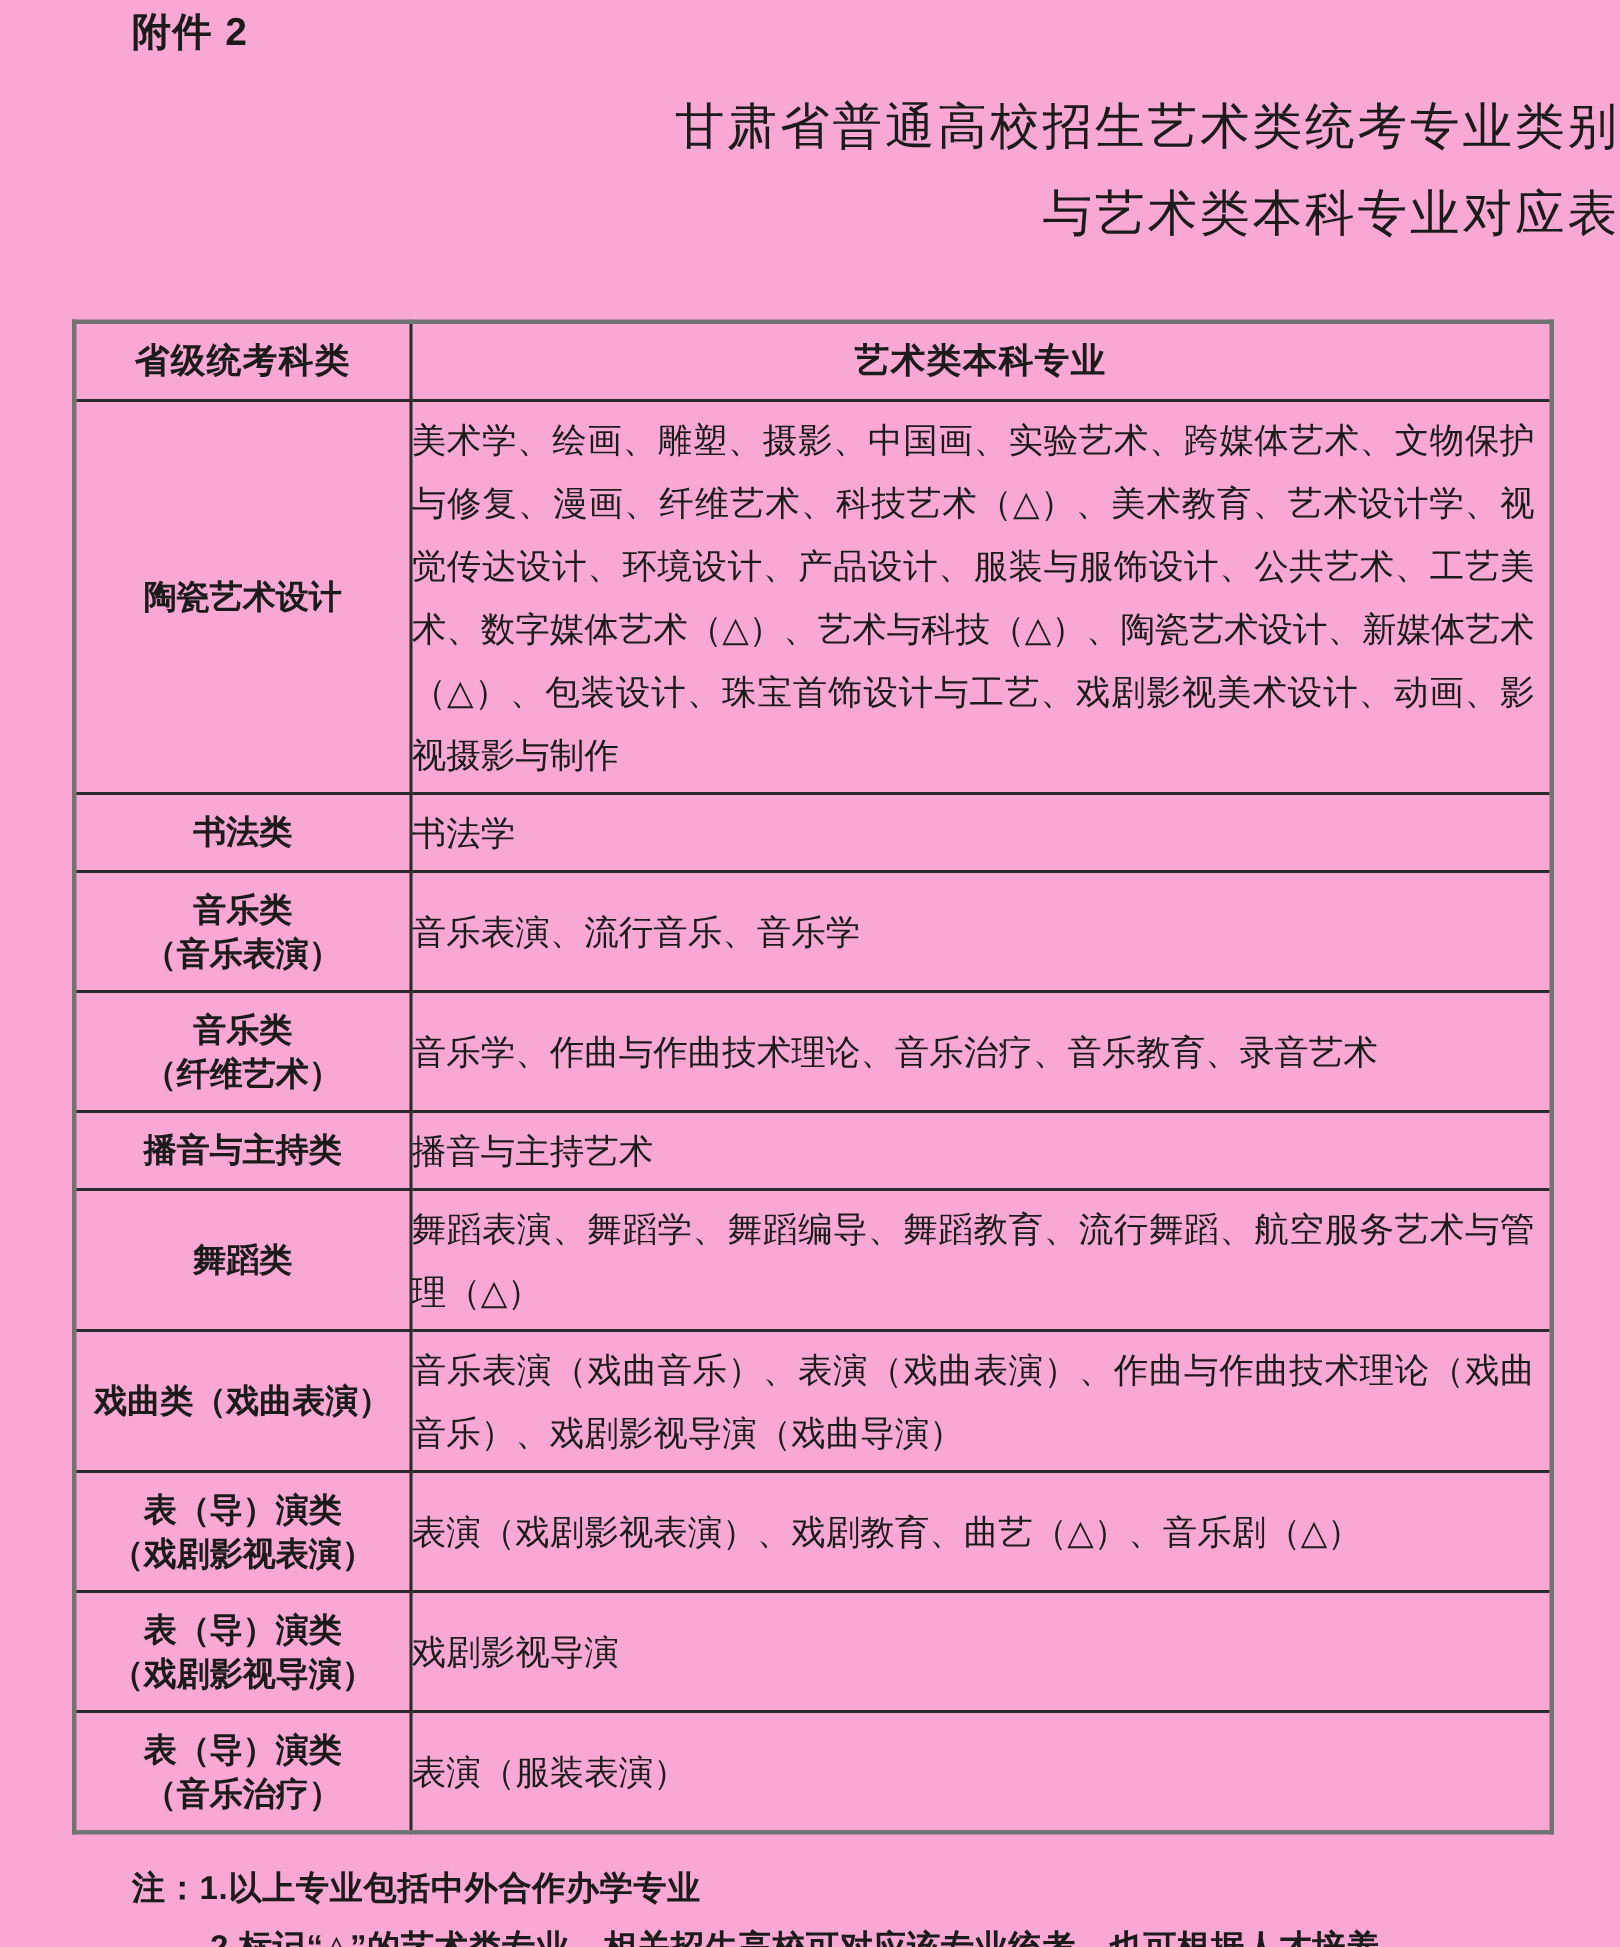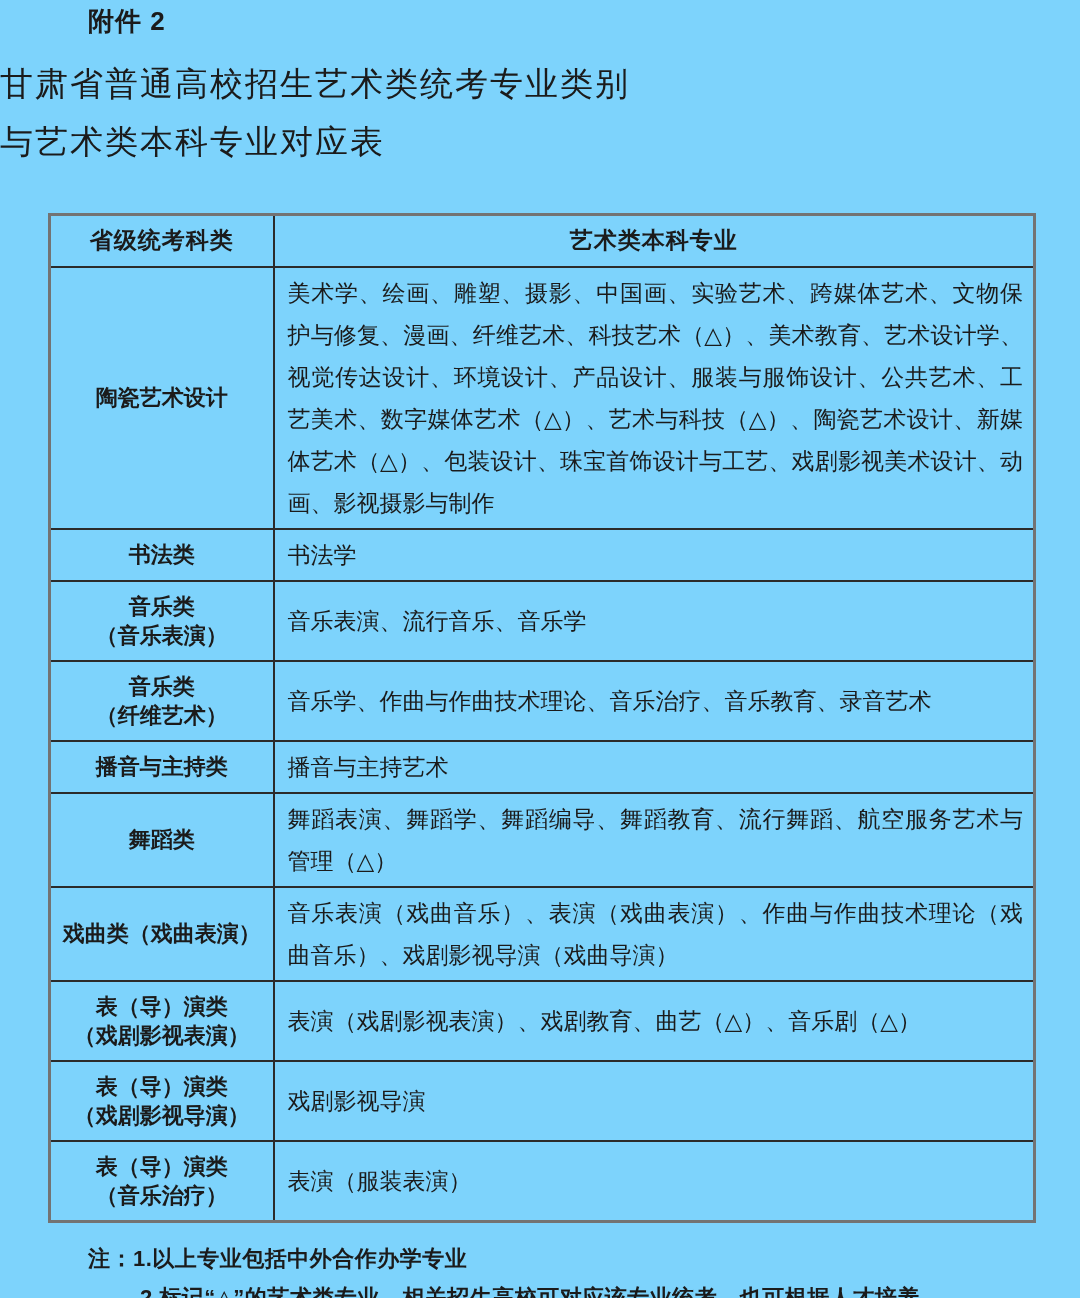--- a/index.html
+++ b/index.html
@@ -10,33 +10,33 @@
   body {
     width: 1080px;
     height: 1298px;
     font-family: "Liberation Sans", "DejaVu Sans", sans-serif;
     color: #1b1b1b;
     overflow: hidden;
   }
   .page {
     width: 1080px;
     height: 1298px;
-    background: #7dd3fc;
+    background: #f9a8d4;
     box-sizing: border-box;
     padding-top: 2px;
   }
   .attachment {
     margin: 2px 0 0 88px;
     font-size: 26px;
     font-weight: bold;
     letter-spacing: 1px;
   }
   .title-block { margin-top: 16px; }
   .title {
-    text-align: left;
+    text-align: right;
     font-size: 33px;
     line-height: 58px;
     font-weight: 400;
     letter-spacing: 2px;
   }
   table.main-table {
     border-collapse: collapse;
     table-layout: fixed;
     width: 988px;
     margin: 42px 0 0 48px;
@@ -63,21 +63,21 @@
     font-weight: bold;
     font-size: 22px;
     line-height: 29px;
     padding: 10px 4px;
   }
   td.cat-cell .cat-sub:empty { display: none; }
   td.majors-cell {
     vertical-align: middle;
     font-size: 23px;
     line-height: 42px;
-    padding: 4px 10px 4px 13px;
+    padding: 4px 10px 4px 0;
     text-align: justify;
   }
   .notes {
     margin: 16px 0 0 88px;
     font-weight: bold;
     font-size: 22px;
     line-height: 39px;
     letter-spacing: 0.5px;
   }
   .note-line2 { padding-left: 52px; }

